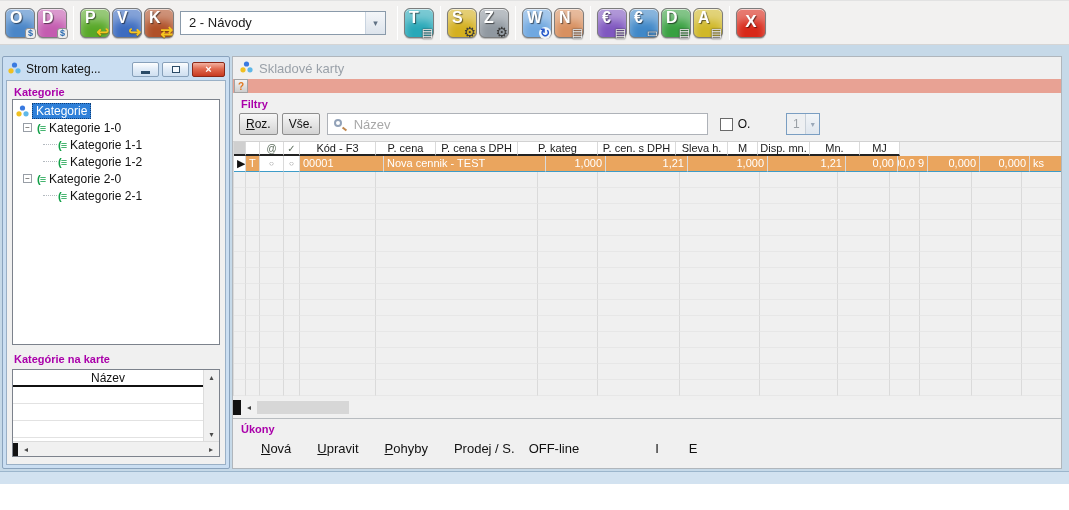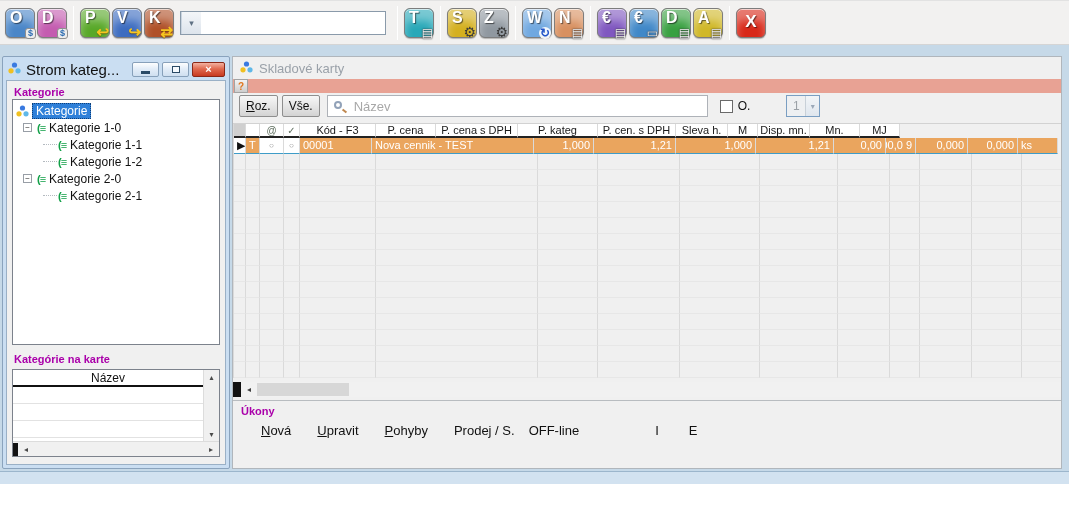--- a/index.html
+++ b/index.html
@@ -27,21 +27,21 @@
   .tb-combo .value { flex: 1; font-size: 13px; color: #1a1a1a; padding-left: 8px; }
   .tb-combo .chevron { width: 20px; height: 22px; border-left: 1px solid #c9d4e0; background: linear-gradient(#f4f6f9, #dde4ec); display: flex; align-items: center; justify-content: center; font-size: 9px; color: #5f7184; }
 
   
   .mdi { position: relative; height: 426px; background: var(--mdi, #c6d9e8); }
 
   
   .left-window { position: absolute; left: 2px; top: 11px; width: 228px; height: 413px; background: var(--frame, #cadef2);
     border: 1px solid #8aa3bd; border-radius: 2px; }
   .lw-titlebar { height: 23px; display: flex; align-items: center; padding: 1px 4px 0 5px; }
-  .lw-title { flex: 1; font-size: 15px; color: #111; padding-left: 5px; white-space: nowrap; overflow: hidden; }
+  .lw-title { flex: 1; font-size: 12px; color: #111; padding-left: 5px; white-space: nowrap; overflow: hidden; }
   .cap-btn { width: 27px; height: 15px; border: 1px solid #87a0ba; border-radius: 2px; margin-left: 3px;
     background: linear-gradient(#fdfefe, #e3edf8 45%, #cfdff0); display: flex; align-items: center; justify-content: center; cursor: pointer; flex: none; }
   .cap-btn.close { width: 33px; background: linear-gradient(#f3b2a1, #e06a50 45%, #c83a20); border-color: #8a2818; color: #fff; font-size: 11px; font-weight: bold; }
   .cap-glyph-min { width: 9px; height: 3px; background: #2a4a66; margin-top: 6px; }
   .cap-glyph-restore { width: 8px; height: 7px; border: 1px solid #2a4a66; background: #f6fafe; }
   .lw-body { margin: 0 3px 3px 3px; height: 385px; background: #f0f0f0; border: 1px solid #9ab0c6; padding: 3px 5px; }
   .panel-label { font-size: 11px; font-weight: bold; color: var(--magenta, #aa00aa); padding: 2px 2px 1px 2px; }
   .tree-box { height: 246px; background: #fff; border: 1px solid #7c828c; overflow: hidden; padding-top: 2px; }
   .tree-row { display: flex; align-items: center; height: 17px; font-size: 12px; color: #111; padding-left: 3px; cursor: default; }
   .tree-root-label { background: var(--selblue, #2f80d9); color: #fff; padding: 0 3px; border: 1px dotted #0e3f78; margin-left: 3px; }
@@ -133,20 +133,21 @@
       </button>
       <button class="tb-icon" style="background-color: rgb(60, 108, 192);">
         <span class="letter">V</span>
         <span class="glyph arrow" style="color: rgb(247, 197, 30);">↪</span>
       </button>
       <button class="tb-icon" style="background-color: rgb(176, 80, 40);">
         <span class="letter">K</span>
         <span class="glyph arrow" style="color: rgb(247, 197, 30);">⇄</span>
       </button>
       <div class="tb-combo">
+        <span class="value">2 - Návody</span>
         <span class="chevron">▾</span>
       </div>
       <div class="tb-sep"></div>
       <button class="tb-icon" style="background-color: rgb(40, 168, 184);">
         <span class="letter">T</span>
         <span class="glyph device" style="color: rgb(246, 246, 246);">▤</span>
       </button>
       <div class="tb-sep"></div>
       <button class="tb-icon" style="background-color: rgb(212, 176, 32);">
         <span class="letter">S</span>
@@ -282,20 +283,21 @@
               <circle cx="3" cy="8.8" r="2.6" fill="#f0c020"></circle>
               <circle cx="10" cy="8.8" r="2.6" fill="#60b8e8"></circle>
             </svg>
         </span>
         <span class="mw-title">Skladové karty</span>
       </div>
       <div class="help-strip">
         <span class="help-btn">?</span>
       </div>
 
+      <div class="panel-label filters-label">Filtry</div>
       <div class="filter-row">
         <button class="btn" id="roz-btn"><u>R</u>oz.</button>
         <button class="btn">Vše.</button>
         <span class="search-wrap">
           <span class="mag"></span>
           <input class="search-input" type="text" placeholder="Název" style="">
         </span>
         <span class="chk"></span>
         <span class="chk-label">O.</span>
         <span class="page-select">
@@ -319,21 +321,21 @@
             <div class="tcell th" style="width: 30px;">M</div>
             <div class="tcell th" style="width: 52px;">Disp. mn.</div>
             <div class="tcell th" style="width: 50px;">Mn.</div>
             <div class="tcell th" style="width: 40px;">MJ</div>
           </div>
           <div class="trow data-row">
             <div class="tcell plain" style="width: 12px;">▶</div>
             <div class="tcell" style="width: 14px;">T</div>
             <div class="tcell dot" style="width: 24px;">○</div>
             <div class="tcell dot" style="width: 16px;">○</div>
-            <div class="tcell" style="width: 72px;">00001</div>
+            <div class="tcell" style="width: 84px;">00001</div>
             <div class="tcell" style="width: 162px;">Nova cennik - TEST</div>
             <div class="tcell a-right" style="width: 60px;">1,000</div>
             <div class="tcell a-right" style="width: 82px;">1,21</div>
             <div class="tcell a-right" style="width: 80px;">1,000</div>
             <div class="tcell a-right" style="width: 78px;">1,21</div>
             <div class="tcell a-right" style="width: 52px;">0,00</div>
             <div class="tcell a-right clip-left" style="width: 30px;">9 900,0</div>
             <div class="tcell a-right" style="width: 52px;">0,000</div>
             <div class="tcell a-right" style="width: 50px;">0,000</div>
             <div class="tcell" style="width: 40px;">ks</div>

